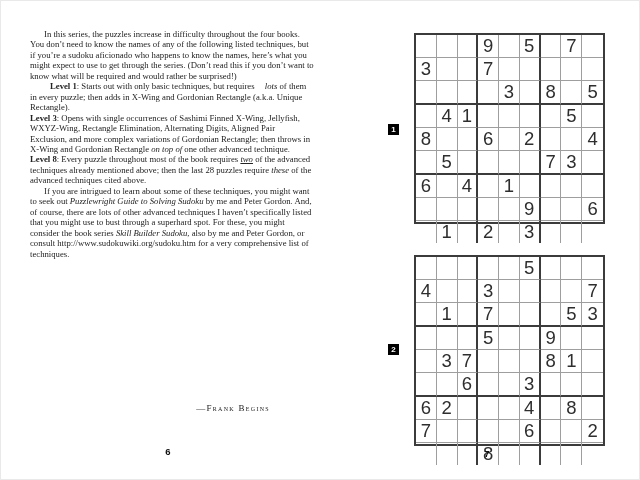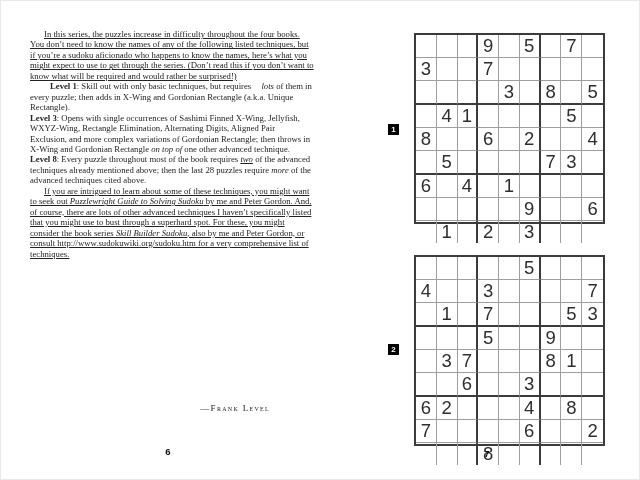--- a/index.html
+++ b/index.html
@@ -17,21 +17,21 @@
   .text-block {
     position:absolute;
     left:30px; top:29px;
     width:284px;
     font-size:8.7px;
     line-height:10.45px;
     color:#232323;
     text-align:left;
   }
   .text-block p { margin:0; }
-  .p-indent { text-indent:14px;text-decoration:underline; }
+  .p-indent { text-indent:14px; }
   .p-level  { margin-left:10px; }
   .p-gap    { margin-top:10.45px; }
   .sig {
     text-align:right;
     padding-right:44px;
     font-variant:small-caps;
     letter-spacing:1.3px;
     font-size:9px;
   }
 
@@ -86,26 +86,26 @@
   }
   .badge.b1 { left:388px; top:124px; }
   .badge.b2 { left:388px; top:344px; }
 </style>
 </head>
 <body>
 
 <div class="text-block">
 
 <p class="p-indent"><span>In this series, the puzzles increase in difficulty throughout the four books. You don’t need to know the names of any of the following listed techniques, but if you’re a sudoku aficionado who happens to know the names, here’s what you might expect to use to get through the series. (Don’t read this if you don’t want to know what will be required and would rather be surprised!)</span></p>
-    <p class="p-level p-gap"><span style="font-weight: bold; padding-left: 20px;">Level 1</span><span>: Skill out with only basic techniques, but requires </span><span style="font-style: italic; padding-left: 8px;">lots</span><span> of them in every puzzle; then adds in X-Wing and Gordonian Rectangle (a.k.a. Unique Rectangle).</span></p>
+    <p class="p-level p-gap"><span style="font-weight: bold; padding-left: 20px;">Level 1</span><span>: Starts out with only basic techniques, but requires </span><span style="font-style: italic; padding-left: 8px;">lots</span><span> of them in every puzzle; then adds in X-Wing and Gordonian Rectangle (a.k.a. Unique Rectangle).</span></p>
     <p class="p-level p-gap"><span style="font-weight: bold;">Level 3</span><span>: Opens with single occurrences of Sashimi Finned X-Wing, Jellyfish, WXYZ-Wing, Rectangle Elimination, Alternating Digits, Aligned Pair Exclusion, and more complex variations of Gordonian Rectangle; then throws in X-Wing and Gordonian Rectangle </span><span style="font-style: italic;">on top of</span><span> one other advanced technique.</span></p>
-    <p class="p-level p-gap"><span style="font-weight: bold;">Level 8</span><span>: Every puzzle throughout most of the book requires </span><span style="font-style: italic; text-decoration: underline;">two</span><span> of the advanced techniques already mentioned above; then the last 28 puzzles require </span><span style="font-style: italic;">more</span><span> of the advanced techniques cited above.</span></p>
+    <p class="p-level p-gap"><span style="font-weight: bold;">Level 8</span><span>: Every puzzle throughout most of the book requires </span><span style="font-style: italic; text-decoration: underline;">two</span><span> of the advanced techniques already mentioned above; then the last 28 puzzles require </span><span style="font-style: italic;">these</span><span> of the advanced techniques cited above.</span></p>
     <p class="p-indent p-gap"><span>If you are intrigued to learn about some of these techniques, you might want to seek out </span><span style="font-style: italic;">Puzzlewright Guide to Solving Sudoku</span><span> by me and Peter Gordon. And, of course, there are lots of other advanced techniques I haven’t specifically listed that you might use to bust through a superhard spot. For these, you might consider the book series </span><span style="font-style: italic;">Skill Builder Sudoku</span><span>, also by me and Peter Gordon, or consult http://www.sudokuwiki.org/sudoku.htm for a very comprehensive list of techniques.</span></p>
   </div>
-<p class="sig" style="position:absolute; left:30px; top:403px; width:284px;">—Frank Level</p>
+<p class="sig" style="position:absolute; left:30px; top:403px; width:284px;">—Frank Begins</p>
 <div class="pagenum left">6</div>
 
 <div class="badge b1">1</div>
 <div class="sudoku g1">
     <div class="cell"></div>
     <div class="cell"></div>
     <div class="cell br"></div>
     <div class="cell">9</div>
     <div class="cell"></div>
     <div class="cell br">5</div>

